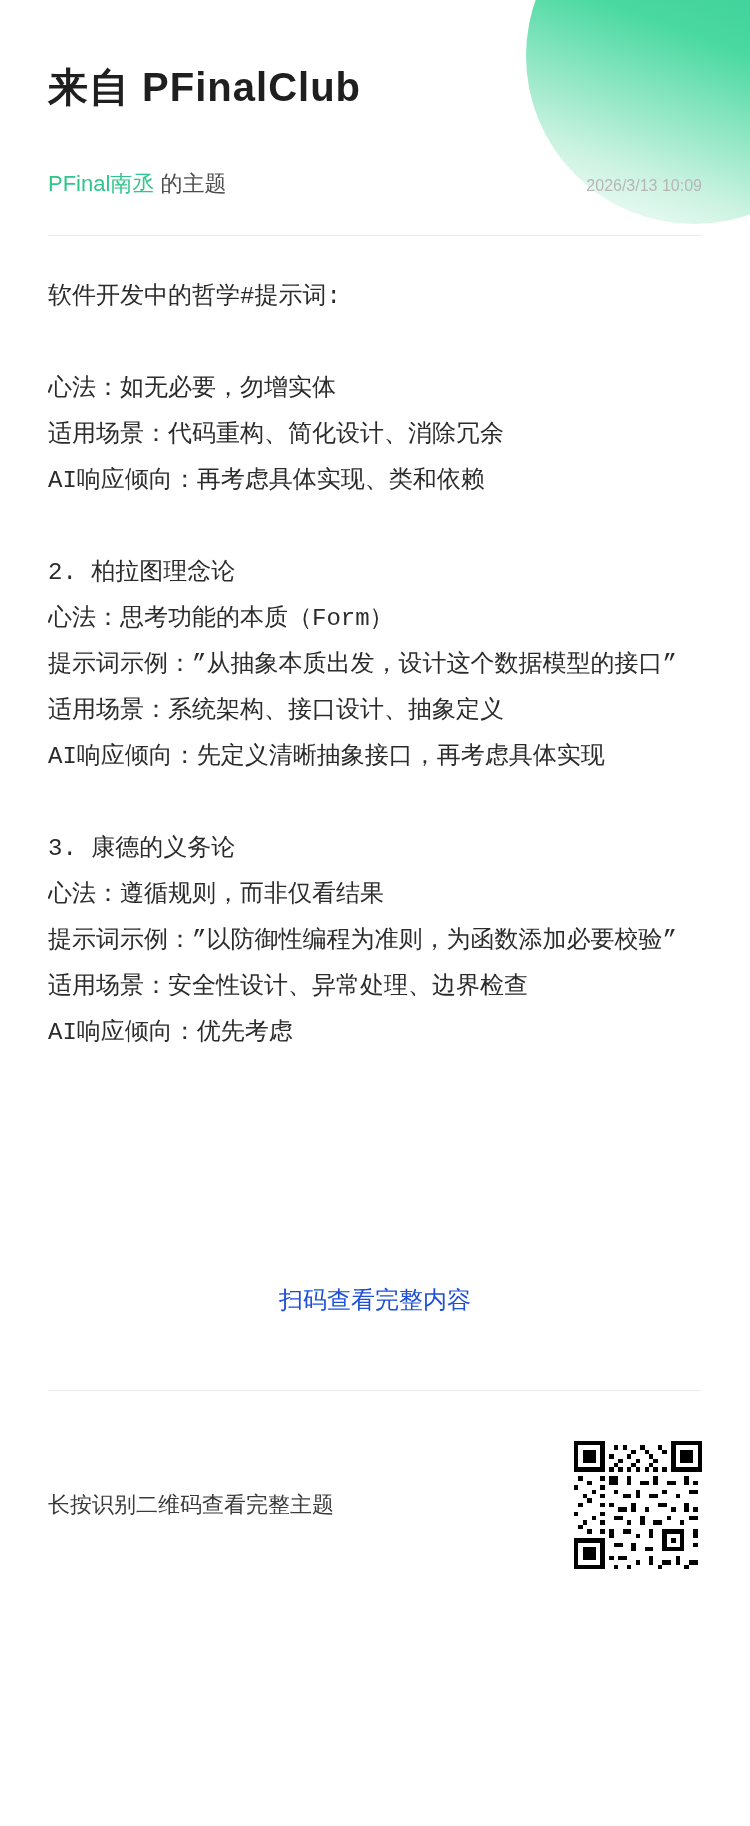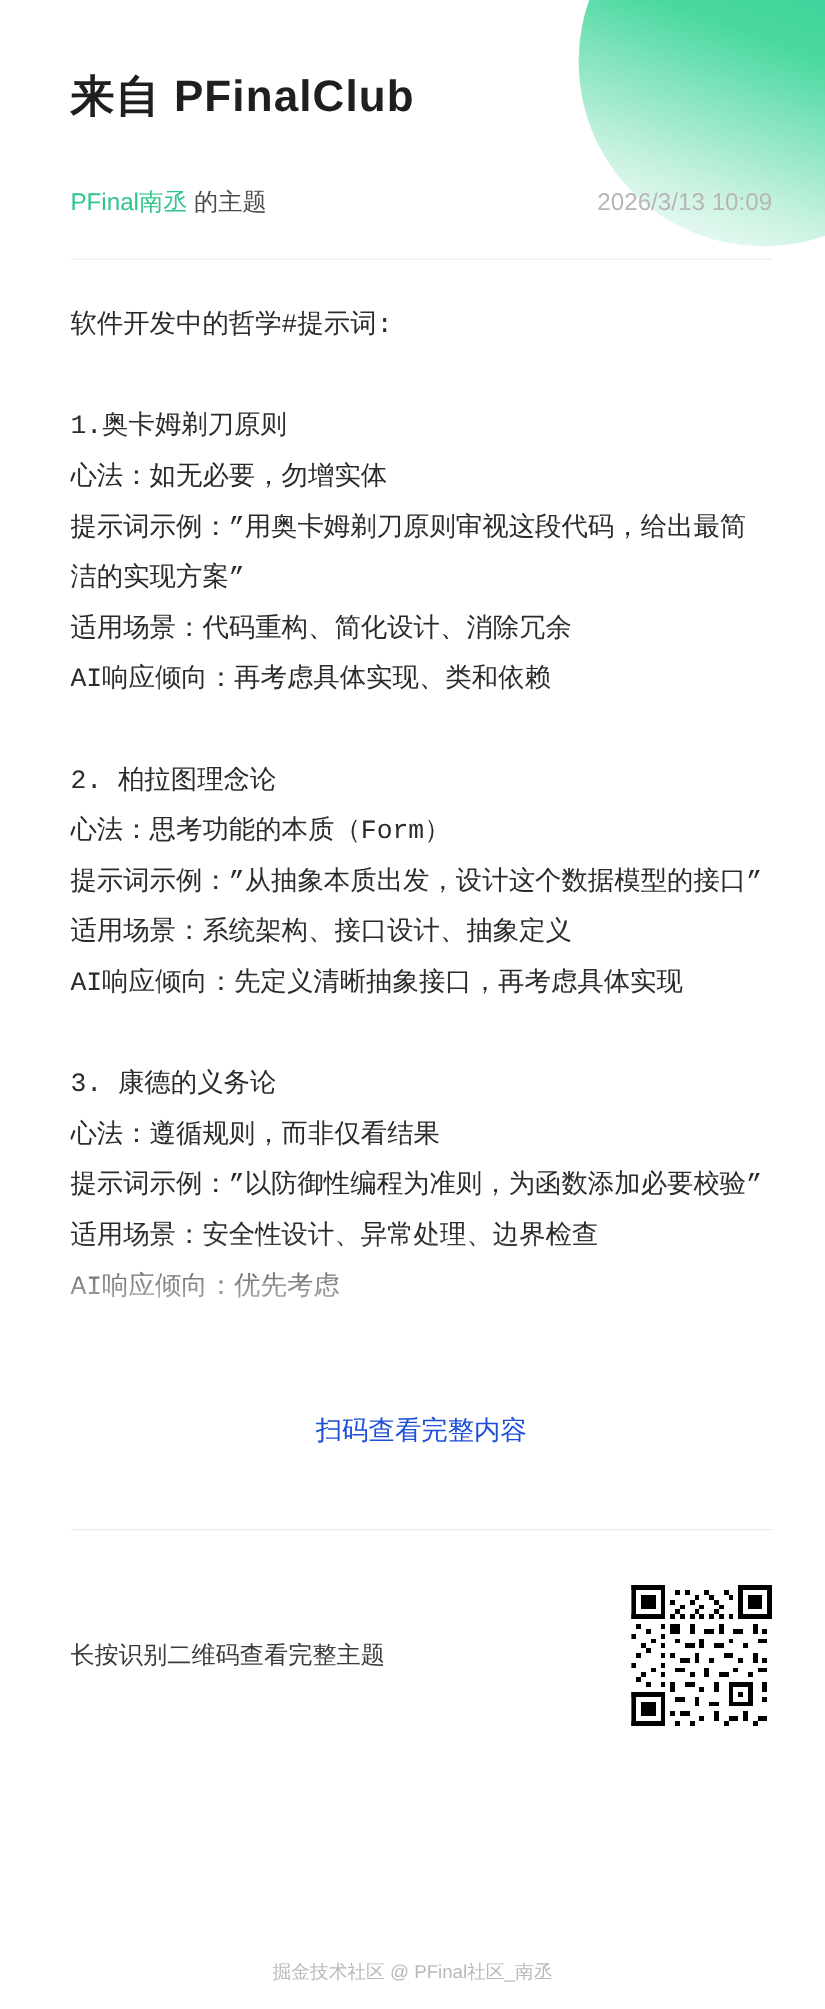--- a/index.html
+++ b/index.html
@@ -9,21 +9,20 @@
     background: #ffffff;
     font-family: "Liberation Sans", sans-serif;
     overflow: hidden;
   }
   .page {
     position: relative;
     width: 750px;
     height: 1826px;
     background: #ffffff;
     overflow: hidden;
-    padding-left: 16px;
   }
   
   .deco-circle {
     position: absolute;
     top: -112px;
     right: -112px;
     width: 336px;
     height: 336px;
     border-radius: 50%;
     background: linear-gradient(200deg, #22c489 0%, #3fd69b 45%, #c9f2e0 80%, #ffffff 100%);
@@ -47,21 +46,21 @@
     margin-top: 54px;
   }
   .meta-left {
     font-size: 22px;
     color: #4c4c4c;
   }
   .meta-author {
     color: #2fc58b;
   }
   .meta-date {
-    font-size: 22px;
+    font-size: 16px;
     color: #b6b6b6;
   }
   .divider {
     margin-top: 36px;
     height: 1px;
     background: #ececec;
     width: 100%;
   }
   .body {
     position: relative;
@@ -137,23 +136,21 @@
         <span class="meta-author">PFinal南丞</span><span> 的主题</span>
       </div>
       <div class="meta-date">2026/3/13 10:09</div>
     </div>
 
     <div class="divider"></div>
 
     <div class="body">
       <p class="para">软件开发中的哲学#提示词:</p>
       <div class="blank"></div>
-      <p class="para">1.奥卡姆剃刀原则</p>
       <p class="para">心法：如无必要，勿增实体</p>
-      <p class="para">提示词示例：”用奥卡姆剃刀原则审视这段代码，给出最简洁的实现方案”</p>
       <p class="para">适用场景：代码重构、简化设计、消除冗余</p>
       <p class="para">AI响应倾向：再考虑具体实现、类和依赖</p>
       <div class="blank"></div>
       <p class="para">2. 柏拉图理念论</p>
       <p class="para">心法：思考功能的本质（Form）</p>
       <p class="para">提示词示例：”从抽象本质出发，设计这个数据模型的接口”</p>
       <p class="para">适用场景：系统架构、接口设计、抽象定义</p>
       <p class="para">AI响应倾向：先定义清晰抽象接口，再考虑具体实现</p>
       <div class="blank"></div>
       <p class="para">3. 康德的义务论</p>
@@ -291,15 +288,14 @@
               <rect x="12" y="28" width="1" height="1"></rect>
             <rect x="19" y="28" width="1" height="1"></rect>
               <rect x="25" y="28" width="1" height="1"></rect>
           </g>
         </svg>
       </div>
     </div>
 
   </div>
 
-  <div class="watermark">掘金技术社区 @ PFinal社区_南丞</div>
 
 </div>
 
 </body></html>

